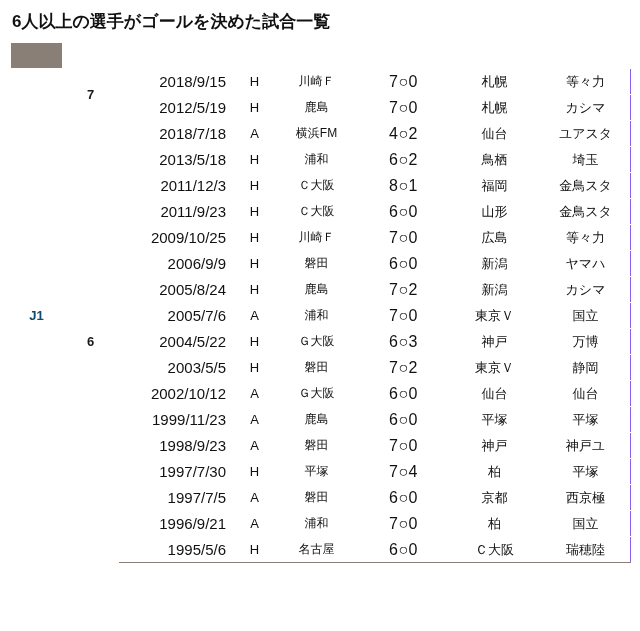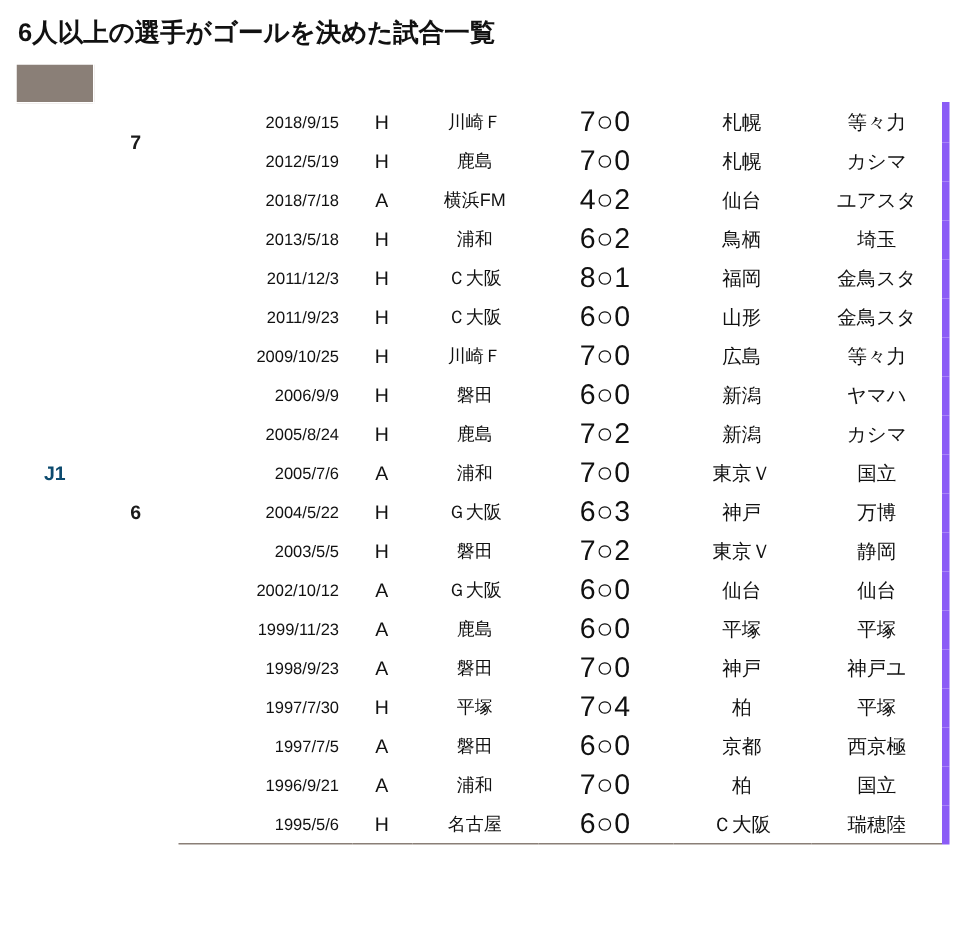--- a/index.html
+++ b/index.html
@@ -75,26 +75,26 @@
   td.cell {
     border-bottom: 1px solid #d9d2cc;
     border-left: none;
     border-right: 1px solid #d9d2cc;
     color: #111111;
     font-size: 13.5px;
   }
   td.cell.date {
     text-align: right;
     padding-right: 8px;
-    font-size: 11px;
+    font-size: 15px;
   }
   td.cell.ha { font-size: 13px; }
   td.cell.team { font-size: 12px; }
-  td.cell.score { font-size: 19px; letter-spacing: 0.5px; }
-  td.cell.last { border-right: 5px solid #8b5cf6; }
+  td.cell.score { font-size: 16px; letter-spacing: 0.5px; }
+  td.cell.last { border-right: 1px solid #8b5cf6; }
   tr.lastrow td.cell { border-bottom: 1px solid #8a7f77; }
 
   
   col.c-league { width: 52px; }
   col.c-count  { width: 56px; }
   col.c-date   { width: 116px; }
   col.c-ha     { width: 40px; }
   col.c-team   { width: 84px; }
   col.c-score  { width: 90px; }
   col.c-opp    { width: 92px; }

